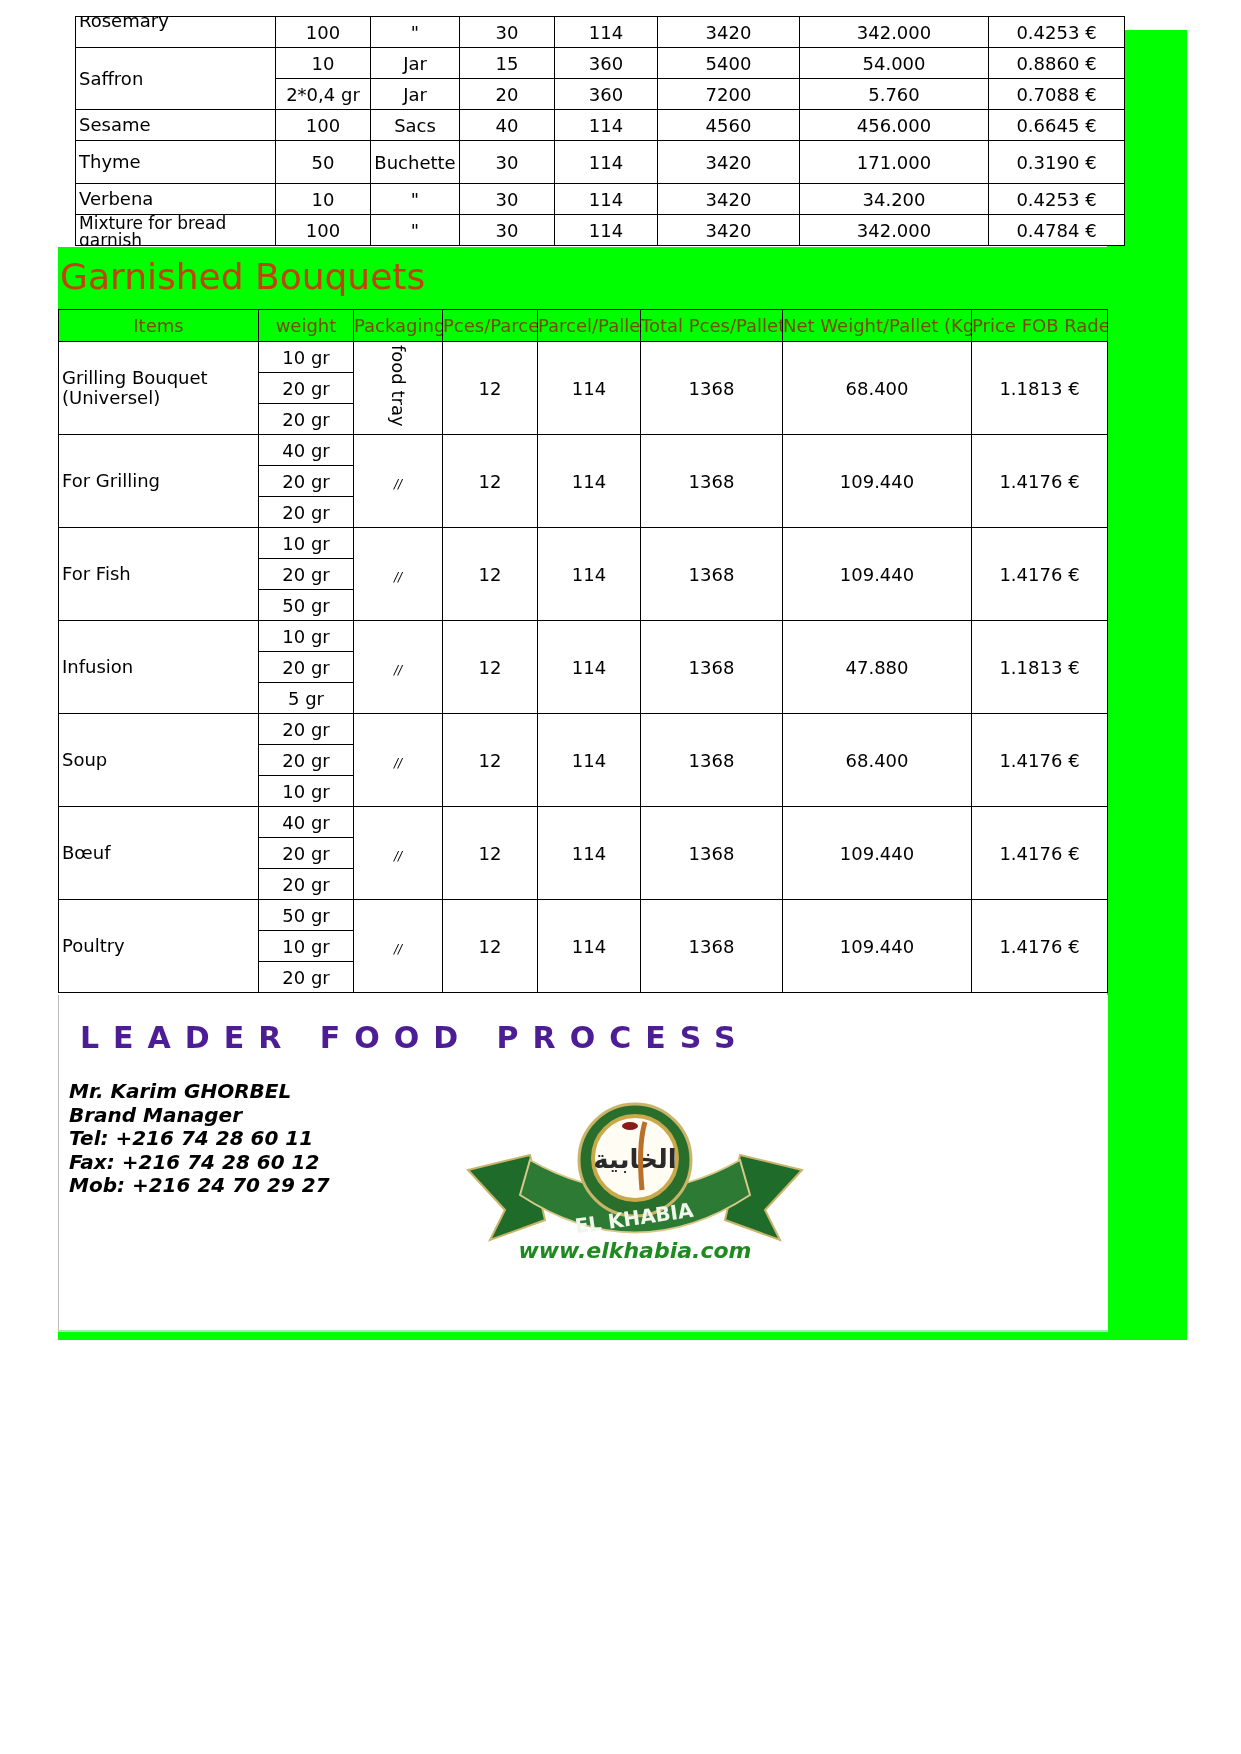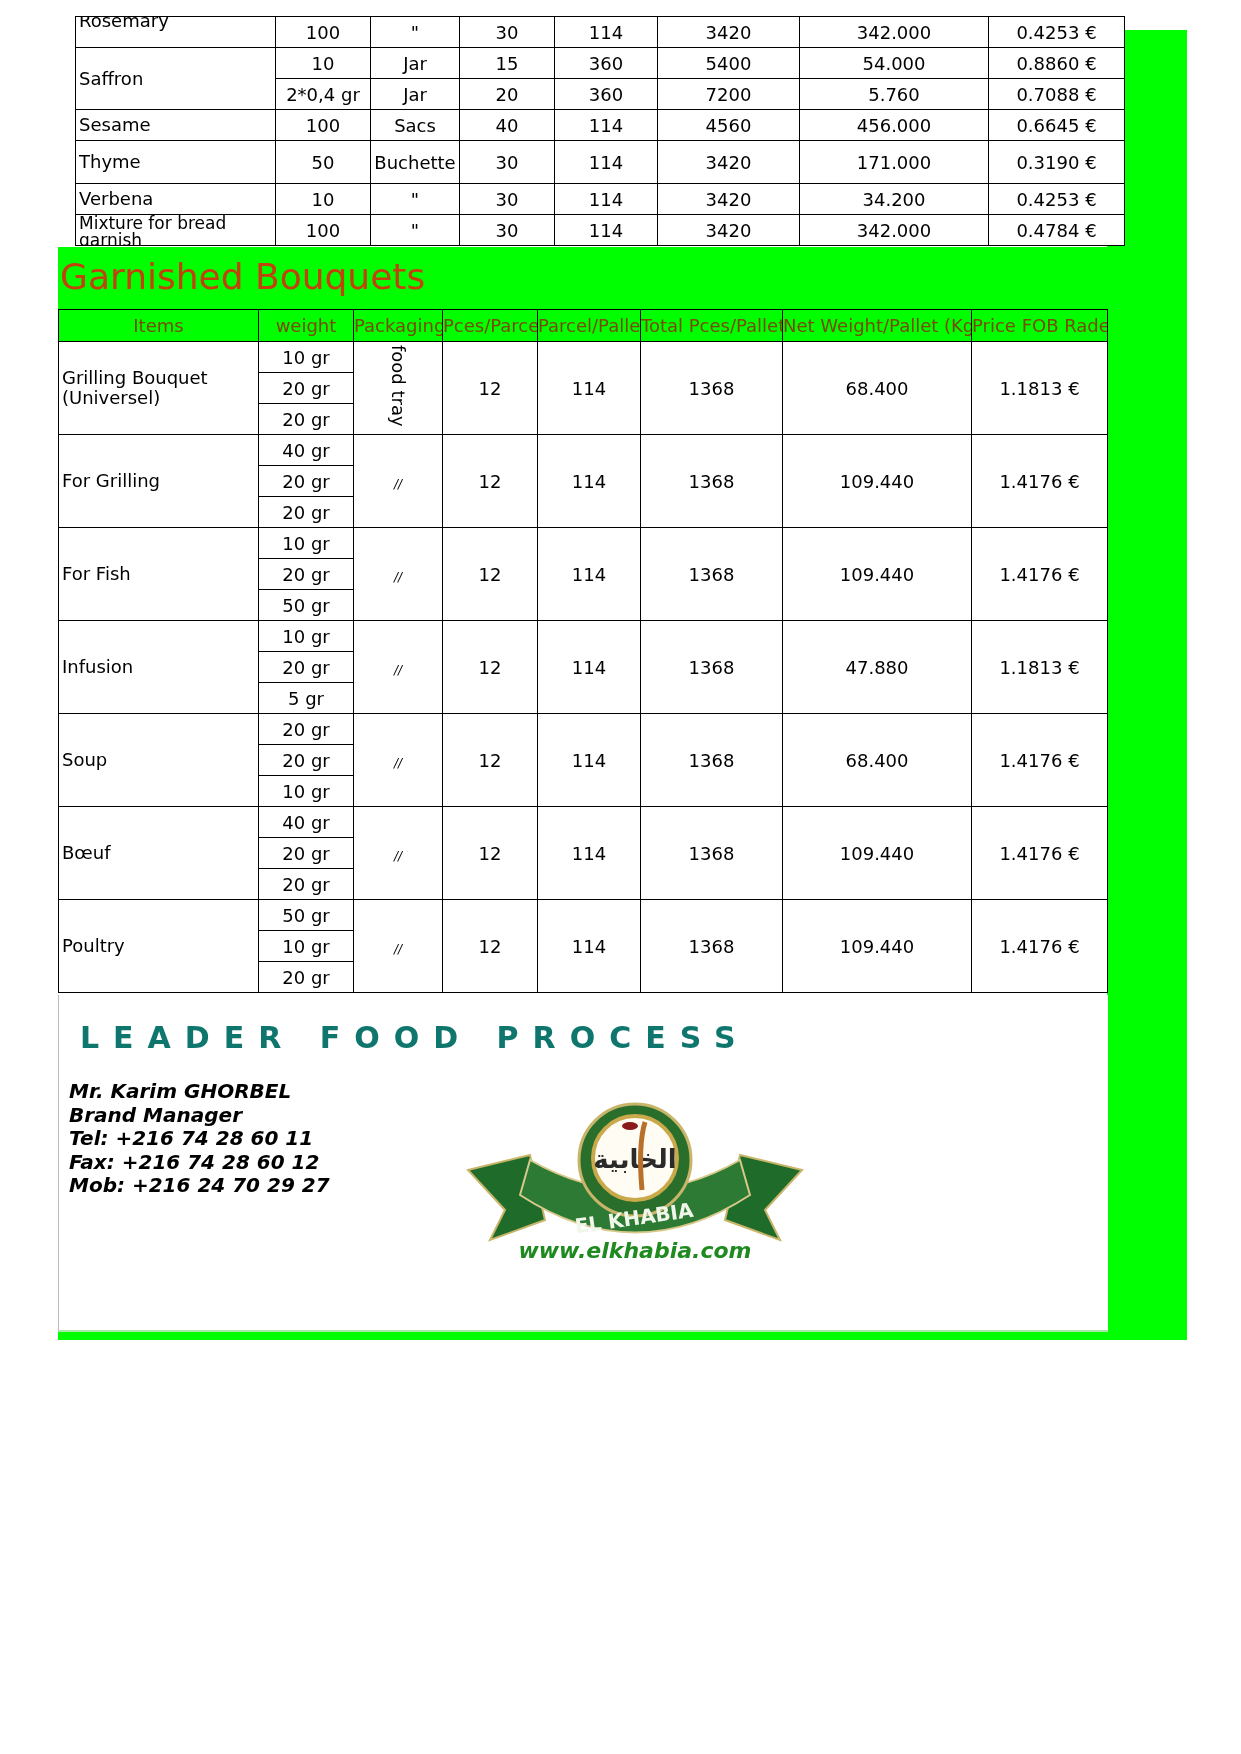--- a/index.html
+++ b/index.html
@@ -11,21 +11,21 @@
                   vertical-align:middle; overflow:hidden; white-space:nowrap; background:#fff; }
   table.grid td.item { text-align:left; padding-left:3px; white-space:normal; line-height:20px; }
   .clip-name { display:block; height:100%; overflow:hidden; }
   .hdr td { background:#00ff00 !important; color:#7a4a00; font-size:19px; text-overflow:clip; }
   .section-title { position:absolute; left:60px; top:256px; font-size:36px; color:#c2410c; }
   .vert { writing-mode:vertical-rl; font-size:18px; display:inline-block; }
   .ditto-small { font-size:12px; font-style:italic; }
   .footer-box { position:absolute; left:58px; top:995px; width:1049px; height:335px;
                 background:#fff; border-left:1.5px solid #bbb; border-bottom:2px solid #a7e7a7; }
   .company { position:absolute; left:80px; top:1020px; font-size:30px; font-weight:bold;
-             letter-spacing:14px; color:#0f766e; }
+             letter-spacing:14px; color:#4c1d95; }
   .contact { position:absolute; left:69px; top:1080px; font-style:italic; font-weight:bold; }
   .contact .dept { font-size:25px; line-height:32px; }
   .contact .line { font-size:20px; line-height:23.5px; }
   .logo { position:absolute; left:460px; top:1100px; width:350px; height:160px; }
 </style>
 </head>
 <body>
 
 <div class="green-bg" style="left:1107px; top:30px; width:80px; height:1310px;"></div>
 <div class="green-bg" style="left:58px; top:247px; width:1129px; height:62px;"></div>

